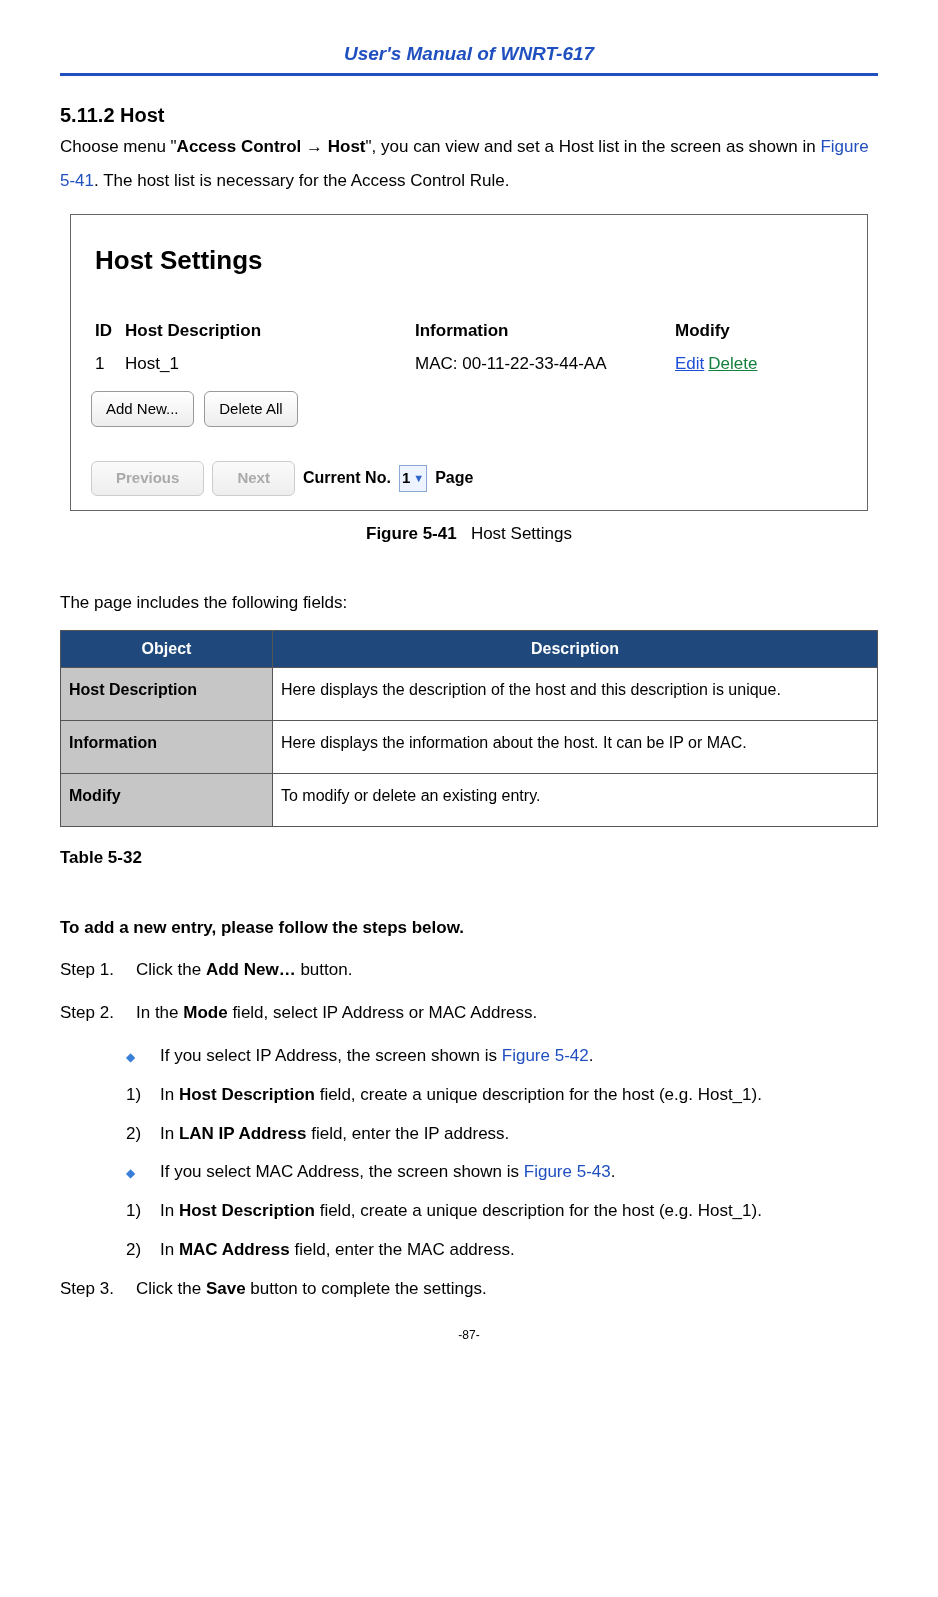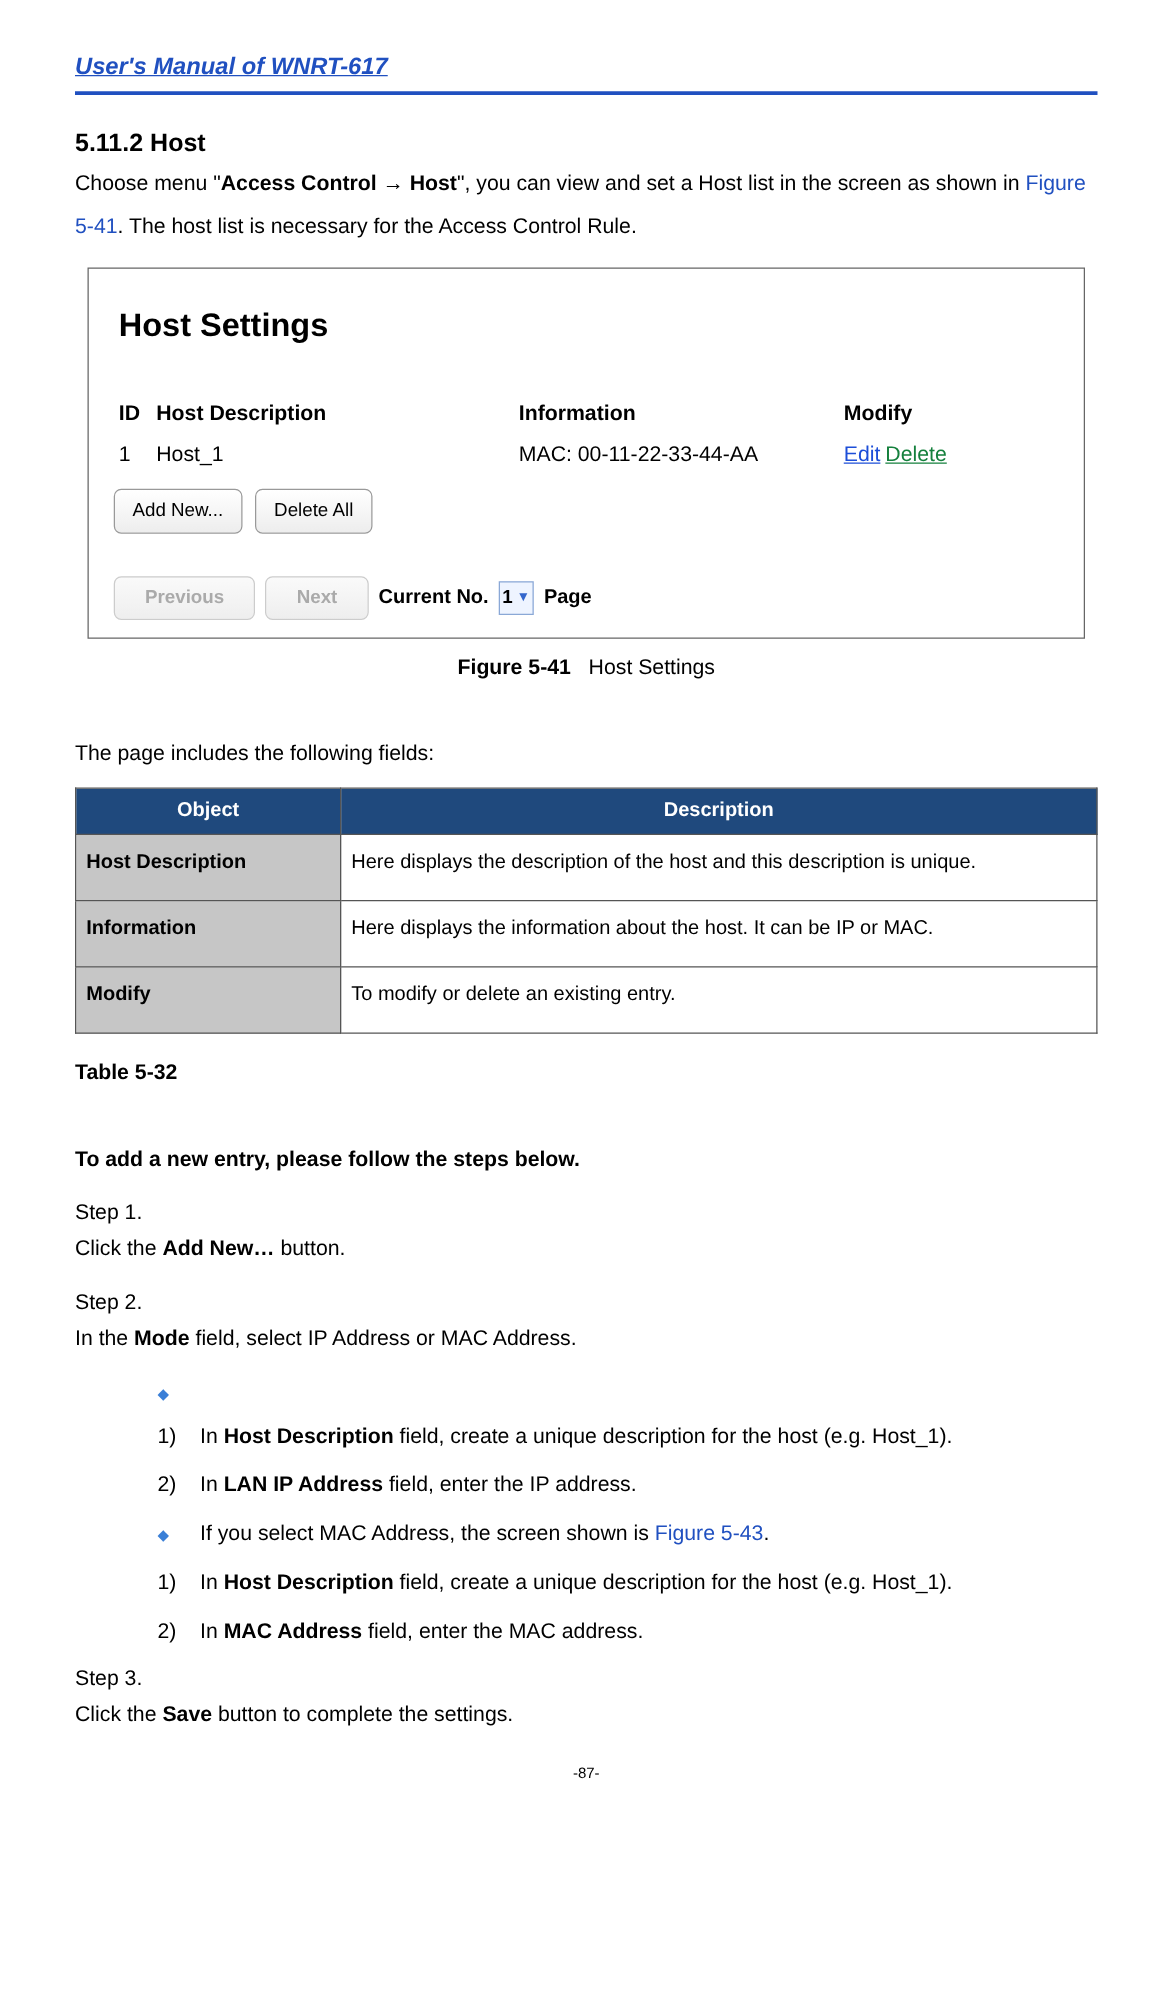--- a/index.html
+++ b/index.html
@@ -4,29 +4,28 @@
   <style>
     body {
       font-family: Arial, Helvetica, sans-serif;
       margin: 0;
       padding: 40px 60px;
       font-size: 17px;
       line-height: 1.5;
       color: #000;
     }
     .header-title {
-      text-align: left;
+      text-align: center;
       font-style: italic;
       font-weight: bold;
       color: #2050c0;
       font-size: 19px;
       border-bottom: 3px solid #2050c0;
       padding-bottom: 4px;
       margin-bottom: 24px;
-      text-decoration: underline;
     }
     .section-heading {
       font-weight: bold;
       font-size: 20px;
     }
     p {
       margin: 0 0 10px 0;
       line-height: 2;
     }
     .bold {
@@ -151,21 +150,20 @@
       margin: 18px 0 44px 0;
     }
     .steps-title {
       font-weight: bold;
       margin-bottom: 16px;
     }
     .step-row {
       display: flex;
       margin-bottom: 14px;
       line-height: 1.7;
-      flex-direction: column;
     }
     .step-label {
       width: 76px;
       flex: none;
     }
     .bullet-row {
       display: flex;
       margin: 10px 0 10px 66px;
       align-items: flex-start;
       line-height: 1.7;
@@ -274,20 +272,21 @@
   <div><span>Click the </span><span class="bold">Add New…</span><span> button.</span></div>
 </div>
 
 <div class="step-row">
   <div class="step-label">Step 2.</div>
   <div><span>In the </span><span class="bold">Mode</span><span> field, select IP Address or MAC Address.</span></div>
 </div>
 
 <div class="bullet-row">
   <div class="bullet-icon">◆</div>
+  <div><span>If you select IP Address, the screen shown is </span><span class="figref">Figure 5-42</span><span>.</span></div>
 </div>
 
 <div class="sub-row">
   <div class="sub-num">1)</div>
   <div><span>In </span><span class="bold">Host Description</span><span> field, create a unique description for the host (e.g. Host_1).</span></div>
 </div>
 
 <div class="sub-row">
   <div class="sub-num">2)</div>
   <div><span>In </span><span class="bold">LAN IP Address</span><span> field, enter the IP address.</span></div>

